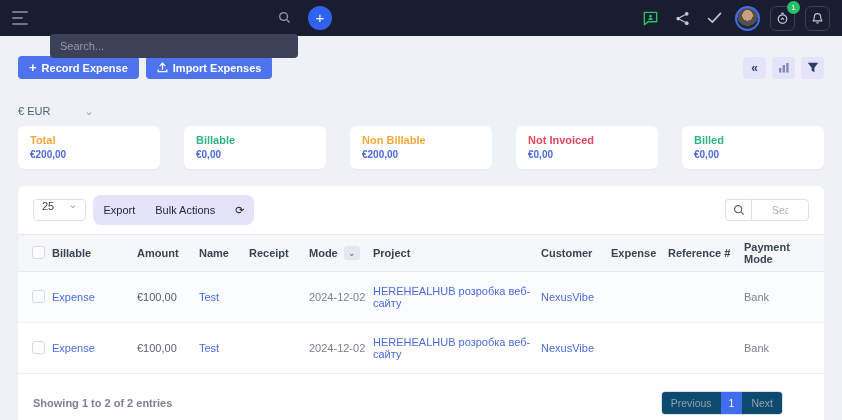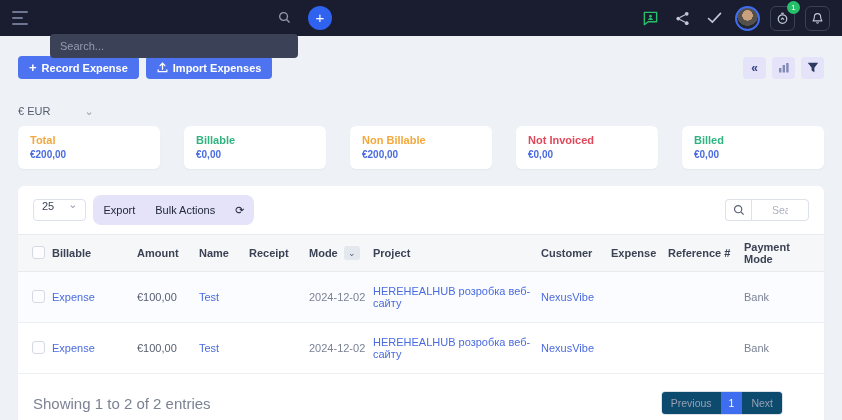--- a/index.html
+++ b/index.html
@@ -74,21 +74,21 @@
   tbody td{font-size:11px;padding:13px 4px 13px 0;border-bottom:1px solid #eef0f4;color:var(--muted);}
   tbody tr:nth-child(odd){background:#fbfcff;}
   .link{color:var(--link_blue);cursor:pointer;}
   .amt{color:#565e70;}
   input[type=checkbox]{appearance:none;width:13px;height:13px;border:1px solid #d4d9e2;border-radius:3px;background:#fdfdff;cursor:pointer;}
   .th-date{display:flex;align-items:center;gap:6px;}
   .sort-btn{width:16px;height:14px;background:#e3e7ee;border:none;border-radius:3px;color:#5a6275;font-size:9px;
     line-height:6px;cursor:pointer;}
 
   .table-footer{display:flex;align-items:center;padding:17px 15px 16px;}
-  .showing{font-size:15px;color:var(--muted);}
+  .showing{font-size:11px;color:var(--muted);font-weight:bold;}
   .pager{margin-left:auto;display:flex;border:1px solid var(--border);border-radius:4px;overflow:hidden;margin-right:26px;}
   .pager .pg{height:22px;display:flex;align-items:center;padding:0 9px;font-size:10.5px;color:#9aa1b2;background:#0c4a6e;
     border:none;cursor:pointer;}
   .pager .pg.active{background:#3f6df0;color:#fff;padding:0 8px;}
   svg{display:block;}
 </style>
 </head>
 <body>
 
 <div class="topbar">

